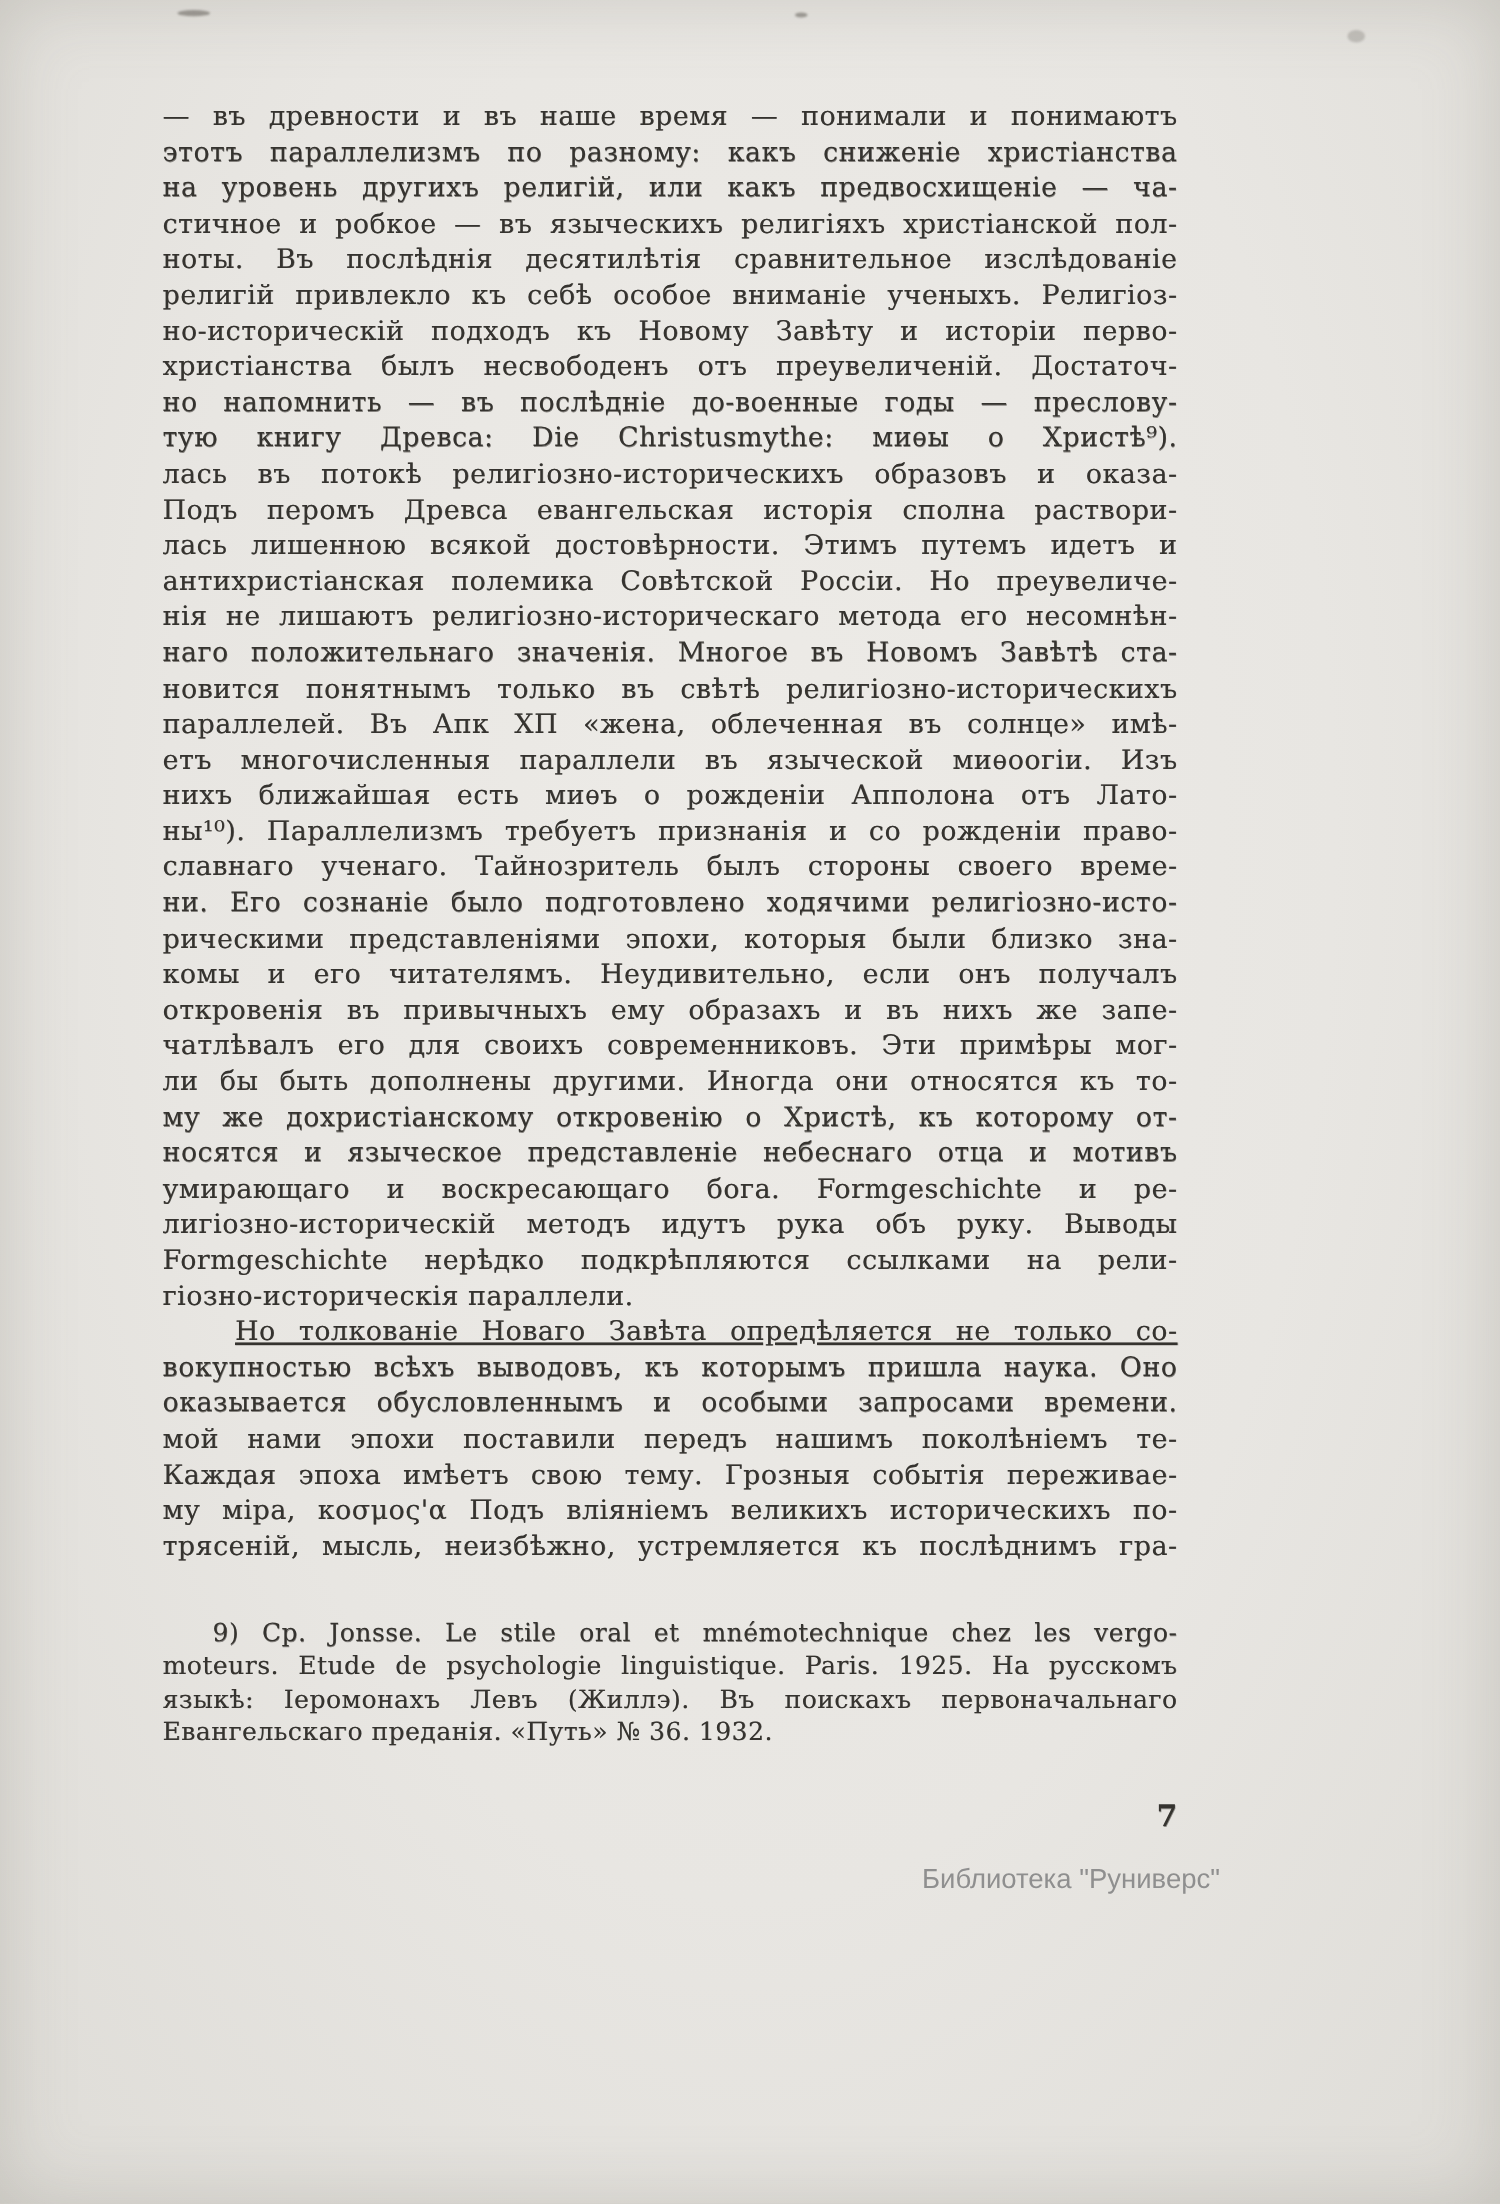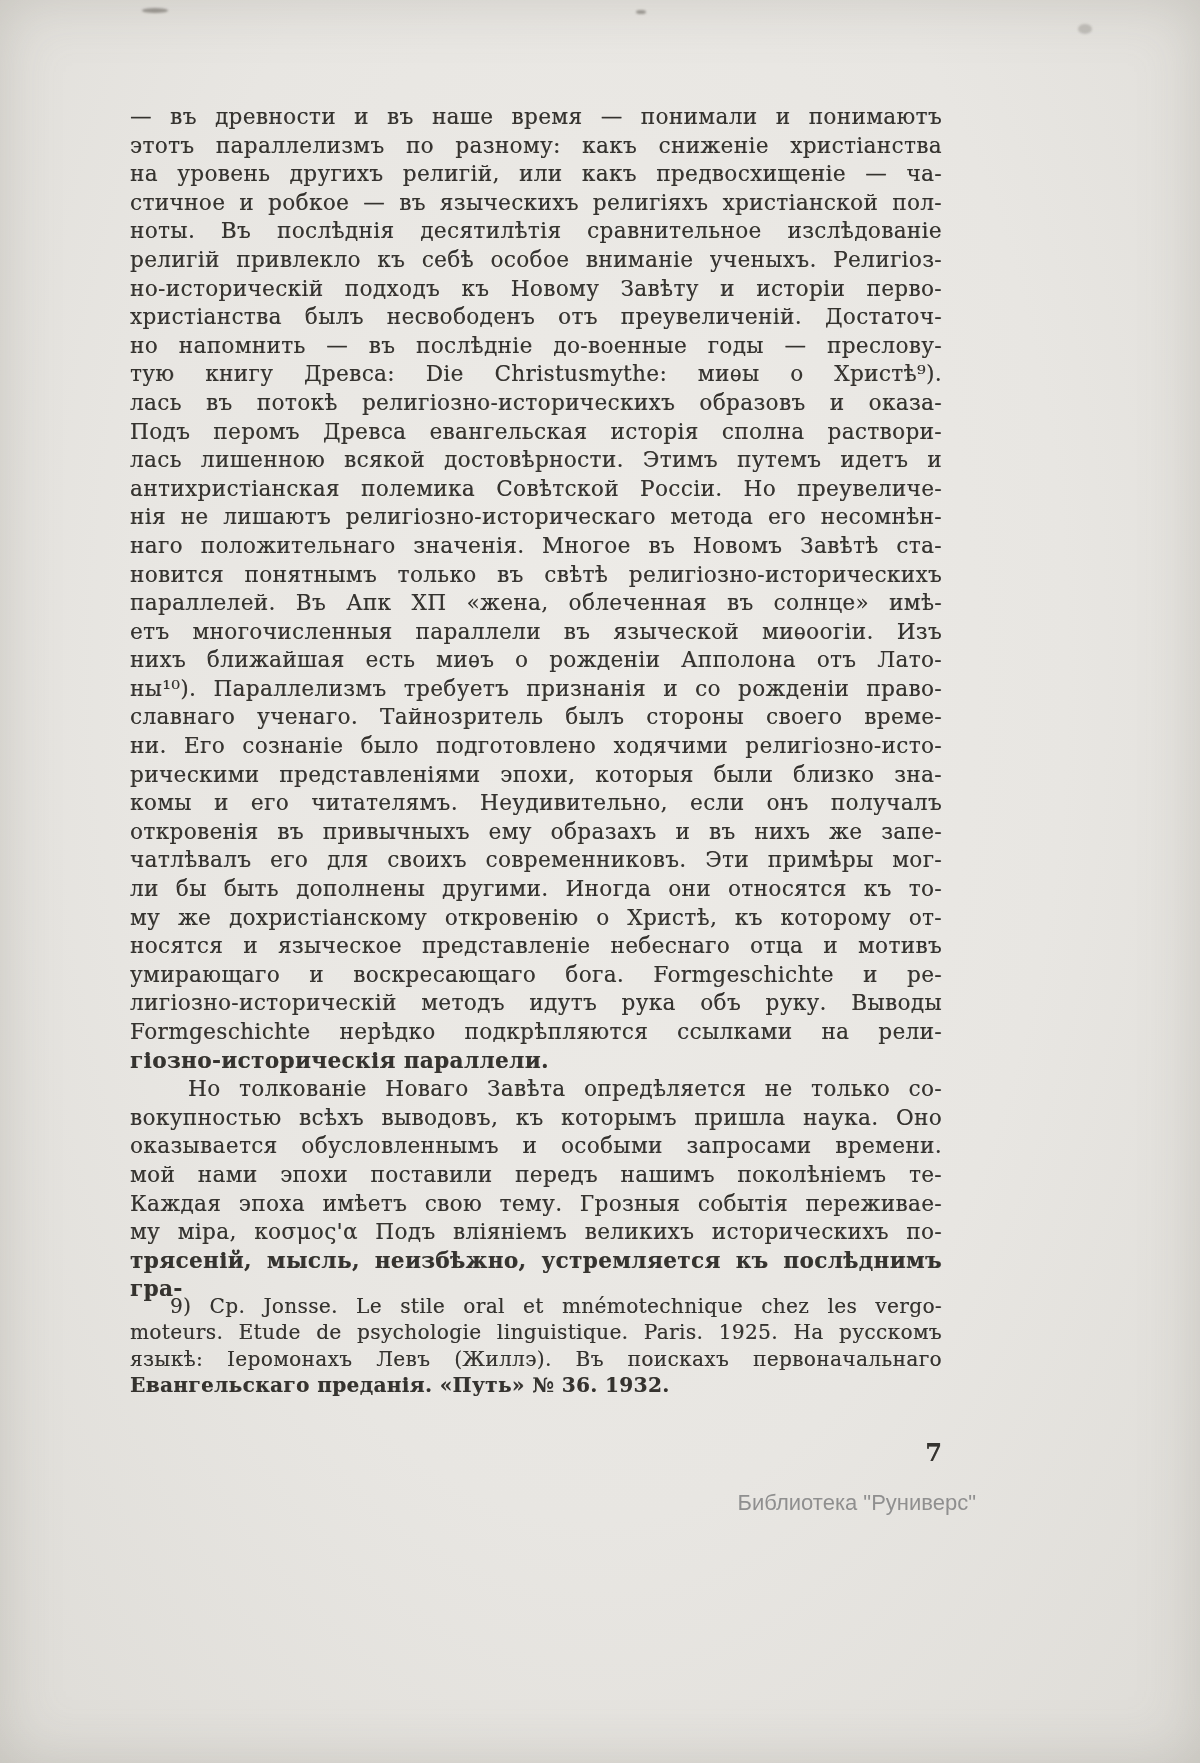--- a/index.html
+++ b/index.html
@@ -15,42 +15,41 @@
     background: radial-gradient(ellipse at 50% 38%, #edebe7 0%, #e8e6e2 55%, #dedcd7 100%);
     overflow: hidden;
     box-shadow: inset 0 0 60px rgba(120,115,105,0.25);
     font-family: "DejaVu Serif", "Liberation Serif", serif;
   }
   .main-block {
     position: absolute;
     left: 130px;
     top: 80px;
     width: 812px;
-    margin-top: 23px;
   }
   .para {
     font-size: 21.5px;
     line-height: 28.6px;
     color: #35332f;
     letter-spacing: 0.4px;
     text-shadow: 0.3px 0.3px 0.5px rgba(52,50,46,0.55);
   }
   .tline {
     text-align: justify;
     text-align-last: justify;
   }
   .para .tline:last-child {
     text-align-last: left;
-    font-weight: bold;
   }
   .continues .tline:last-child {
     text-align-last: justify;
   }
   .indent-first .tline:first-child {
     text-indent: 58px;
+    text-decoration: underline;
   }
   .footnotes-block {
     position: absolute;
     left: 130px;
     top: 1293px;
     width: 812px;
   }
   .footnote {
     font-size: 20px;
     line-height: 26.4px;

